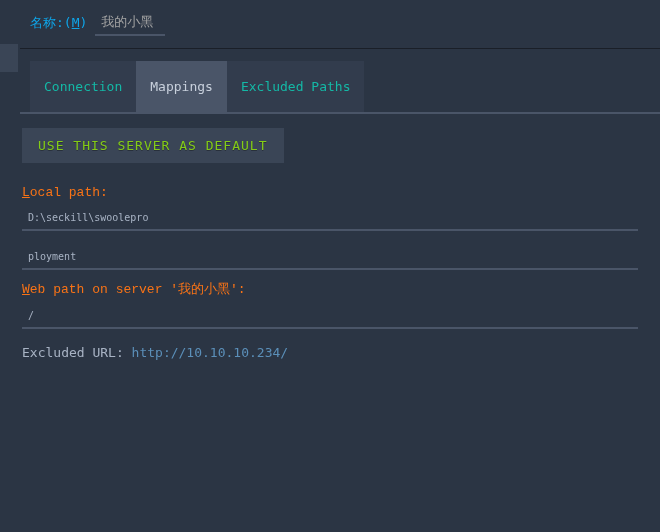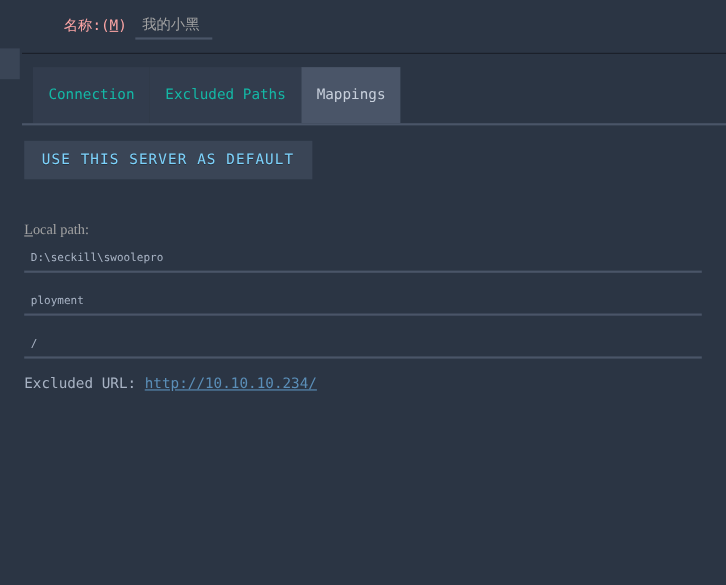--- a/index.html
+++ b/index.html
@@ -25,22 +25,21 @@
       height: 28px;
       background: #3a4556;
     }
     .header-row {
       padding: 10px 12px 8px 30px;
       display: flex;
       align-items: center;
       gap: 8px;
     }
     .name-label {
-      color: #fca5a5;
-      margin-left: 28px;
+      color: #0ea5e9;
     }
     .name-label .mnemonic {
       text-decoration: underline;
     }
     .name-value {
       color: #a3a3a3;
       padding: 3px 6px;
       border-bottom: 2px solid #4a5568;
       min-width: 70px;
     }
@@ -72,58 +71,57 @@
       background: #4a5568;
       margin-left: 20px;
       position: relative;
     }
     .content {
       padding: 8px 22px 0 22px;
     }
     .btn {
       display: inline-block;
       background: #3a4556;
-      color: #7dd3fc;
+      color: #84cc16;
       padding: 10px 16px;
       font-family: monospace;
       font-size: 13px;
       letter-spacing: 1px;
       cursor: pointer;
       text-shadow: 0 1px 0 rgba(0,0,0,0.3);
     }
     .btn.default-btn {
       margin-top: 6px;
       margin-bottom: 14px;
     }
     .field-label {
-      color: #a3a3a3;
-      font-family: Liberation Serif, serif;
+      color: #f97316;
+      font-family: Liberation Mono, monospace;
       font-size: 13px;
-      margin-top: 24px;
+      margin-top: 8px;
       margin-bottom: 2px;
     }
     .field-label .mnemonic {
       text-decoration: underline;
     }
     .field-value {
       color: #a8b3c4;
       font-family: monospace;
       font-size: 10px;
       padding: 10px 6px 6px 6px;
       border-bottom: 2px solid #4a5568;
       margin-bottom: 10px;
     }
     .project-url-row {
       font-family: monospace;
       font-size: 13px;
       margin: 16px 0 8px 0;
     }
     .project-url-row .url-link {
       color: #5b8fb9;
-      text-decoration: underline;
       cursor: pointer;
     }
     .add-mapping-btn {
       margin-top: 4px;
     }
   </style>
 </head>
 <body>
 
 <div class="left-stub"></div>
@@ -132,35 +130,38 @@
   <span class="name-label">
     <span>名称:(</span><span class="mnemonic">M</span><span>)</span>
   </span>
   <span class="name-value">我的小黑</span>
 </div>
 
 <div class="divider-h"></div>
 
 <div class="tabs-row">
   <div class="tab other">Connection</div>
+  <div class="tab active">Mappings</div>
   <div class="tab other">Excluded Paths</div>
-  <div class="tab active">Mappings</div>
 </div>
 
 <div class="edge-line"></div>
 
 <div class="content">
   <div class="btn default-btn">USE THIS SERVER AS DEFAULT</div>
 
   <div class="field-label">
     <span class="mnemonic">L</span><span>ocal path:</span>
   </div>
   <div class="field-value">D:\seckill\swoolepro</div>
 
   <div class="field-value">ployment</div>
 
+  <div class="field-label">
+    <span class="mnemonic">W</span><span>eb path on server '我的小黑':</span>
+  </div>
   <div class="field-value">/</div>
 
   <div class="project-url-row">
     <span>Excluded URL: </span><span class="url-link">http://10.10.10.234/</span>
   </div>
 
 </div>
 
 </body></html>

